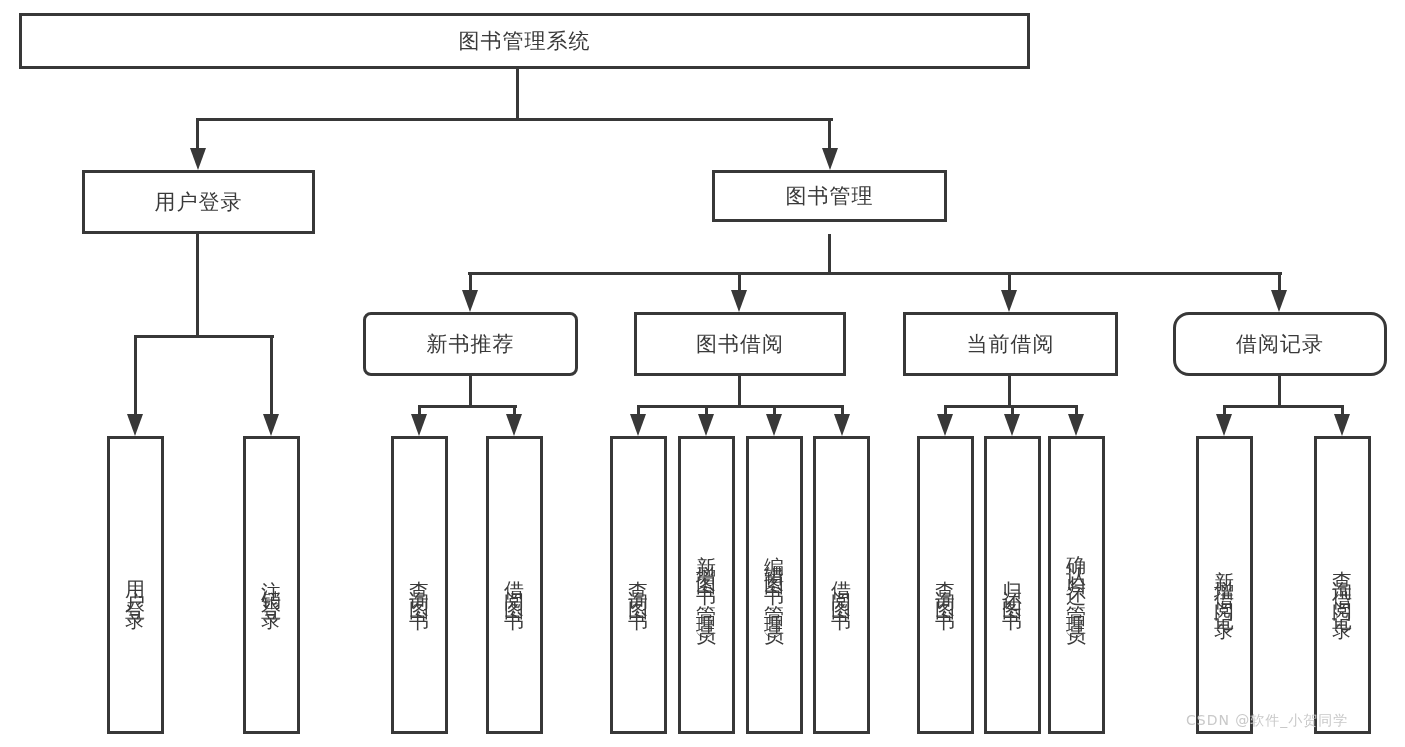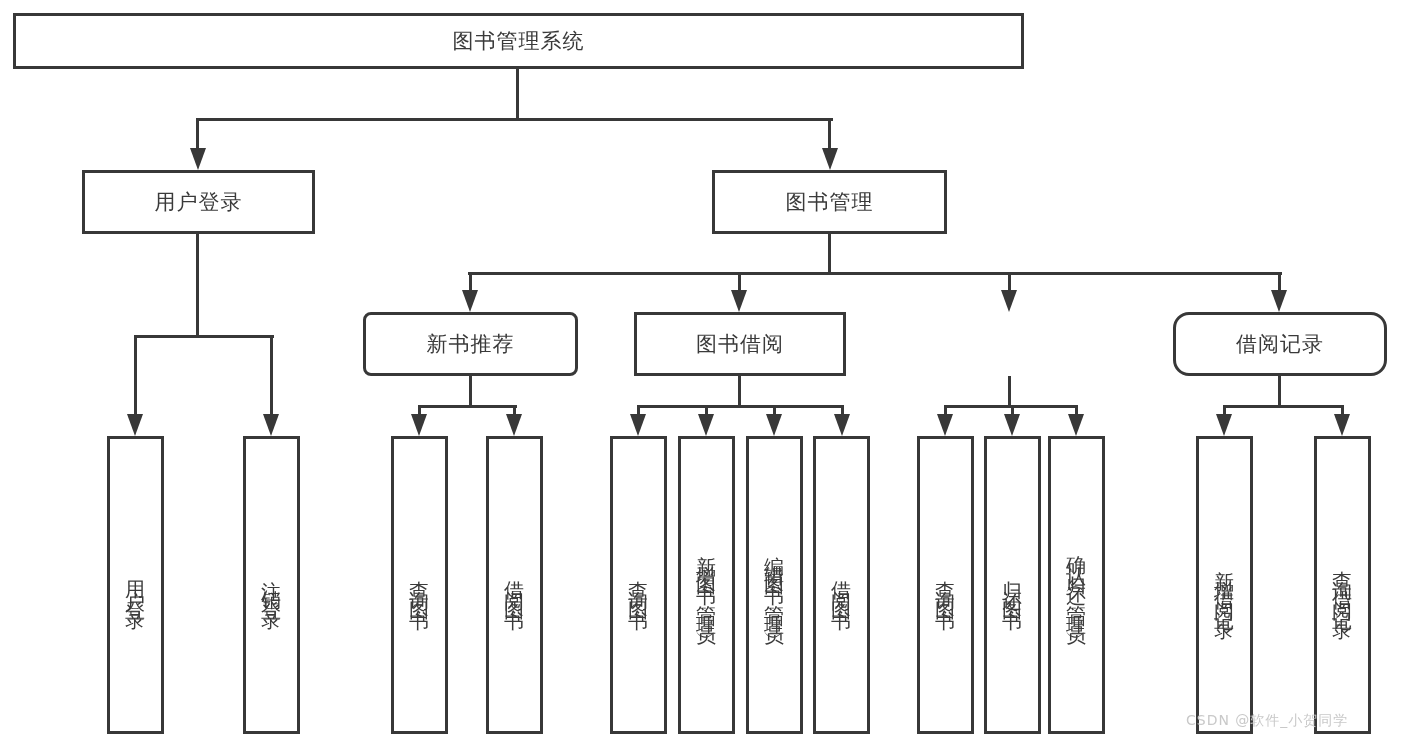--- a/index.html
+++ b/index.html
@@ -58,35 +58,35 @@
     z-index:5;
     white-space:nowrap;
     text-align:center;
   }
 </style>
 </head>
 <body>
 
 <div id="canvas">
 
-  <div class="node" style="left:13px;top:13px;width:1011px;height:56px;">
+  <div class="node" style="left:19px;top:13px;width:1011px;height:56px;">
     <span>图书管理系统</span>
   </div>
 
   <div class="vline" style="left:516px;top:69px;height:51px;"></div>
   <div class="hline" style="left:196px;top:118px;width:637px;"></div>
   <div class="vline" style="left:196px;top:118px;height:36px;"></div>
   <div class="tri" style="left:190px;top:148px;"></div>
   <div class="vline" style="left:828px;top:118px;height:36px;"></div>
   <div class="tri" style="left:822px;top:148px;"></div>
 
   <div class="node" style="left:82px;top:170px;width:233px;height:64px;">
     <span>用户登录</span>
   </div>
-  <div class="node" style="left:712px;top:170px;width:235px;height:64px;">
+  <div class="node" style="left:712px;top:170px;width:235px;height:52px;">
     <span>图书管理</span>
   </div>
 
   <div class="vline" style="left:196px;top:234px;height:103px;"></div>
   <div class="hline" style="left:134px;top:335px;width:140px;"></div>
   <div class="vline" style="left:134px;top:335px;height:85px;"></div>
   <div class="tri" style="left:127px;top:414px;"></div>
   <div class="vline" style="left:270px;top:335px;height:85px;"></div>
   <div class="tri" style="left:263px;top:414px;"></div>
 
@@ -99,20 +99,23 @@
   <div class="vline" style="left:1008px;top:272px;height:24px;"></div>
   <div class="tri" style="left:1001px;top:290px;"></div>
   <div class="vline" style="left:1278px;top:272px;height:24px;"></div>
   <div class="tri" style="left:1271px;top:290px;"></div>
 
   <div class="node" style="left:363px;top:312px;width:215px;height:64px;border-radius:8px;">
     <span>新书推荐</span>
   </div>
   <div class="node" style="left:634px;top:312px;width:212px;height:64px;">
     <span>图书借阅</span>
+  </div>
+  <div class="node" style="left:903px;top:312px;width:215px;height:64px;">
+    <span>当前借阅</span>
   </div>
   <div class="node" style="left:1173px;top:312px;width:214px;height:64px;border-radius:16px;">
     <span>借阅记录</span>
   </div>
 
   <div class="vline" style="left:469px;top:376px;height:31px;"></div>
   <div class="hline" style="left:418px;top:405px;width:99px;"></div>
   <div class="vline" style="left:418px;top:405px;height:15px;"></div>
   <div class="tri" style="left:411px;top:414px;"></div>
   <div class="vline" style="left:513px;top:405px;height:15px;"></div>

